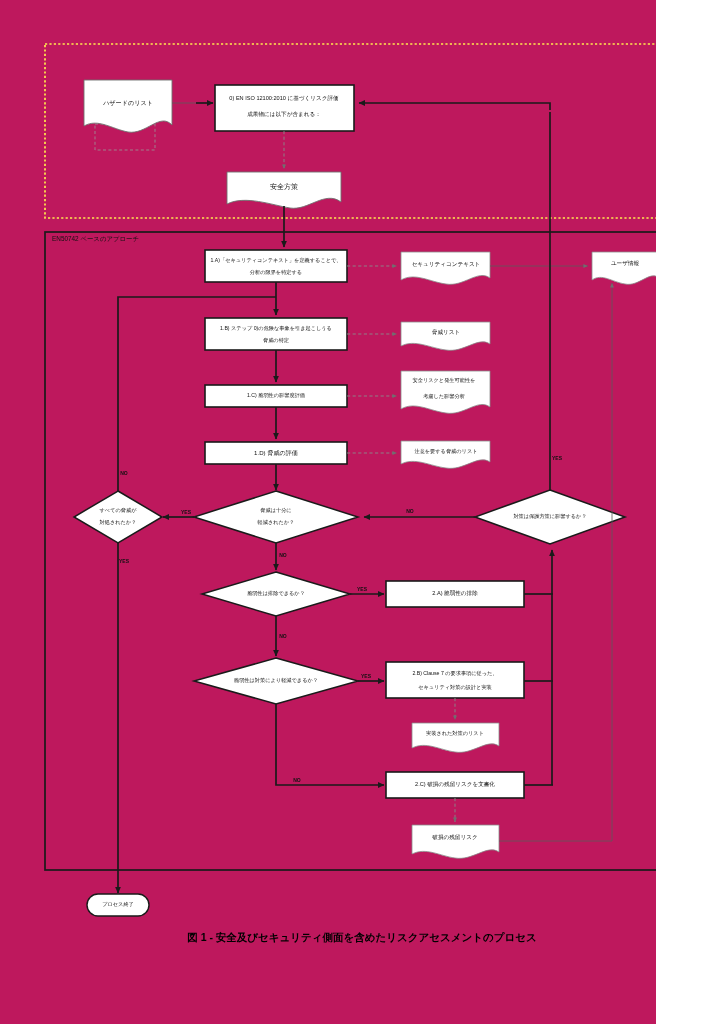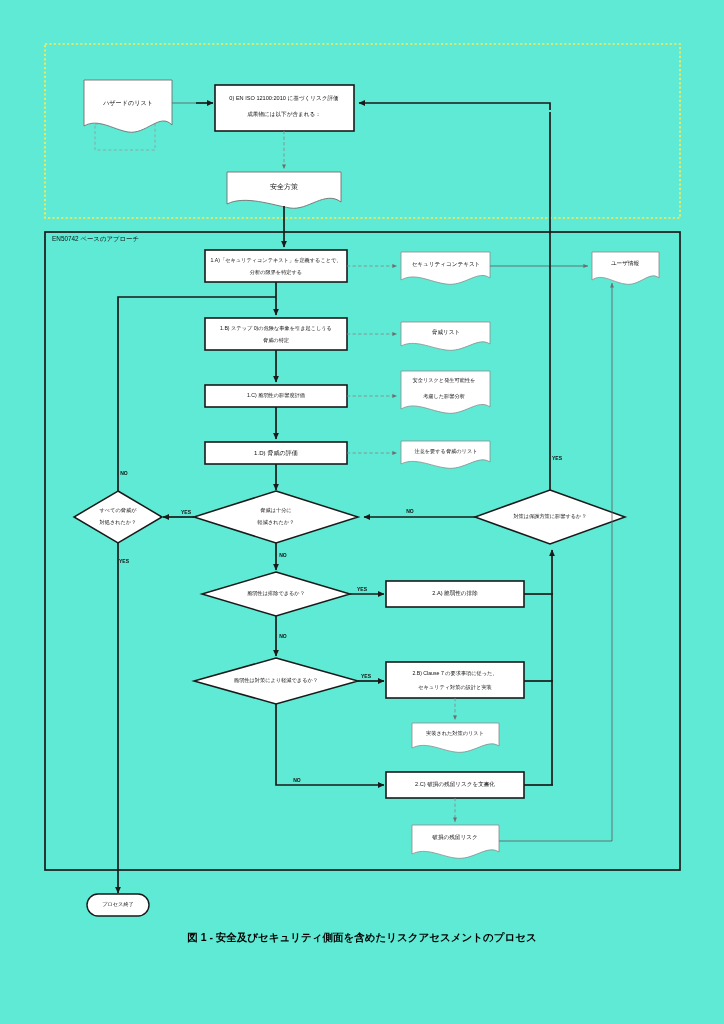--- a/index.html
+++ b/index.html
@@ -1,17 +1,17 @@
 <!DOCTYPE html>
 <html><head>
 <meta charset="utf-8">
 <style>
   html,body{margin:0;padding:0;background:#ffffff;}
   body{width:724px;height:1024px;font-family:"Liberation Sans","DejaVu Sans",sans-serif;}
-  #page{position:relative;width:724px;height:1024px;overflow:hidden;background:#5eead4;}
+  #page{position:relative;width:656px;height:1024px;overflow:hidden;background:#be185d;}
   svg{display:block;}
   .nodeText{font-family:"Liberation Sans","DejaVu Sans",sans-serif;fill:#111;text-anchor:middle;dominant-baseline:middle;}
   .t6{font-size:6.1px;}
   .t55{font-size:5.6px;}
   .t5{font-size:5.2px;}
   .t7{font-size:7px;}
   .edgeLabel{font-family:"Liberation Sans","DejaVu Sans",sans-serif;fill:#111;font-size:5px;text-anchor:middle;dominant-baseline:middle;font-weight:bold;}
   .groupLabel{font-family:"Liberation Sans","DejaVu Sans",sans-serif;fill:#111;font-size:6.4px;text-anchor:start;dominant-baseline:middle;}
   .caption{font-family:"Liberation Sans","DejaVu Sans",sans-serif;fill:#000;font-size:10.5px;font-weight:bold;text-anchor:middle;dominant-baseline:middle;}
   .boxThick{fill:#ffffff;stroke:#1a1a1a;stroke-width:1.6;}

